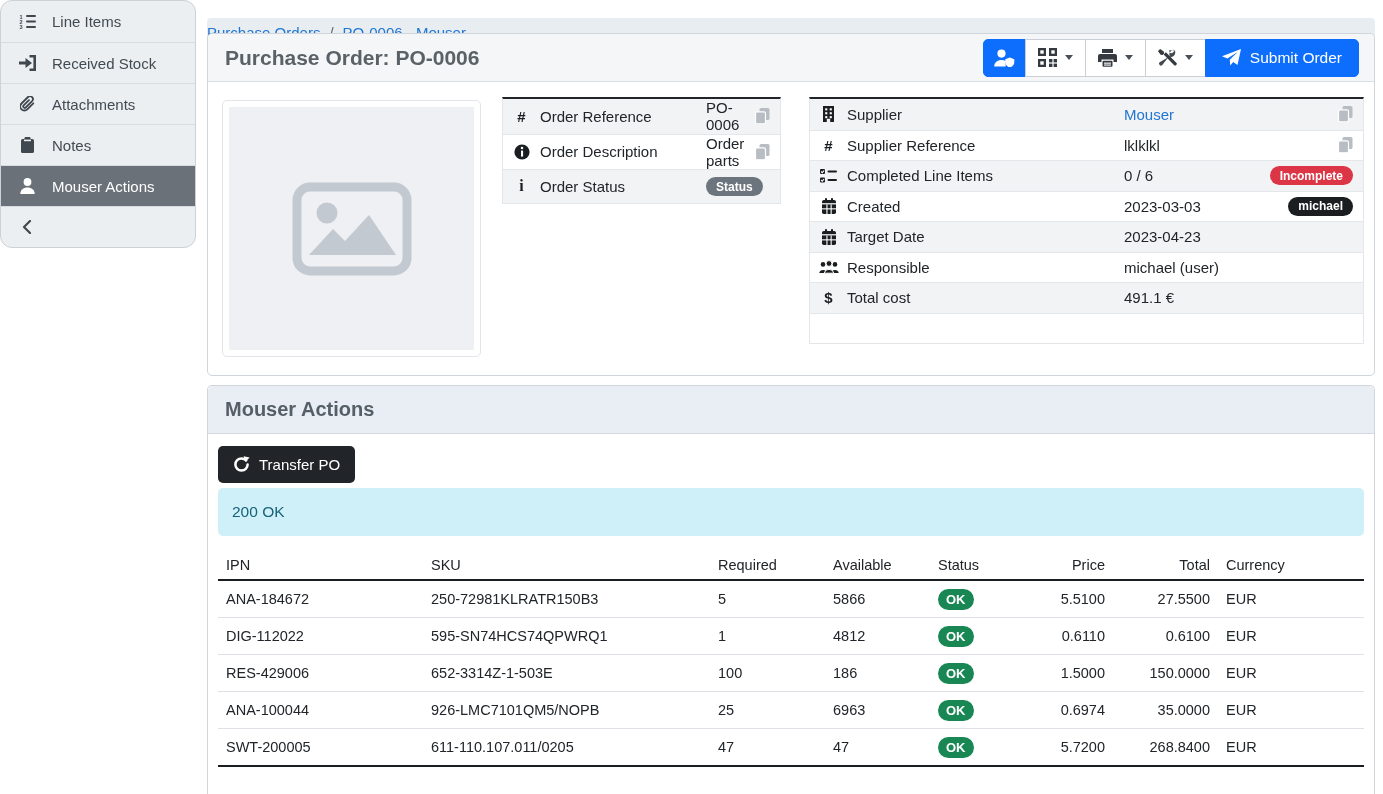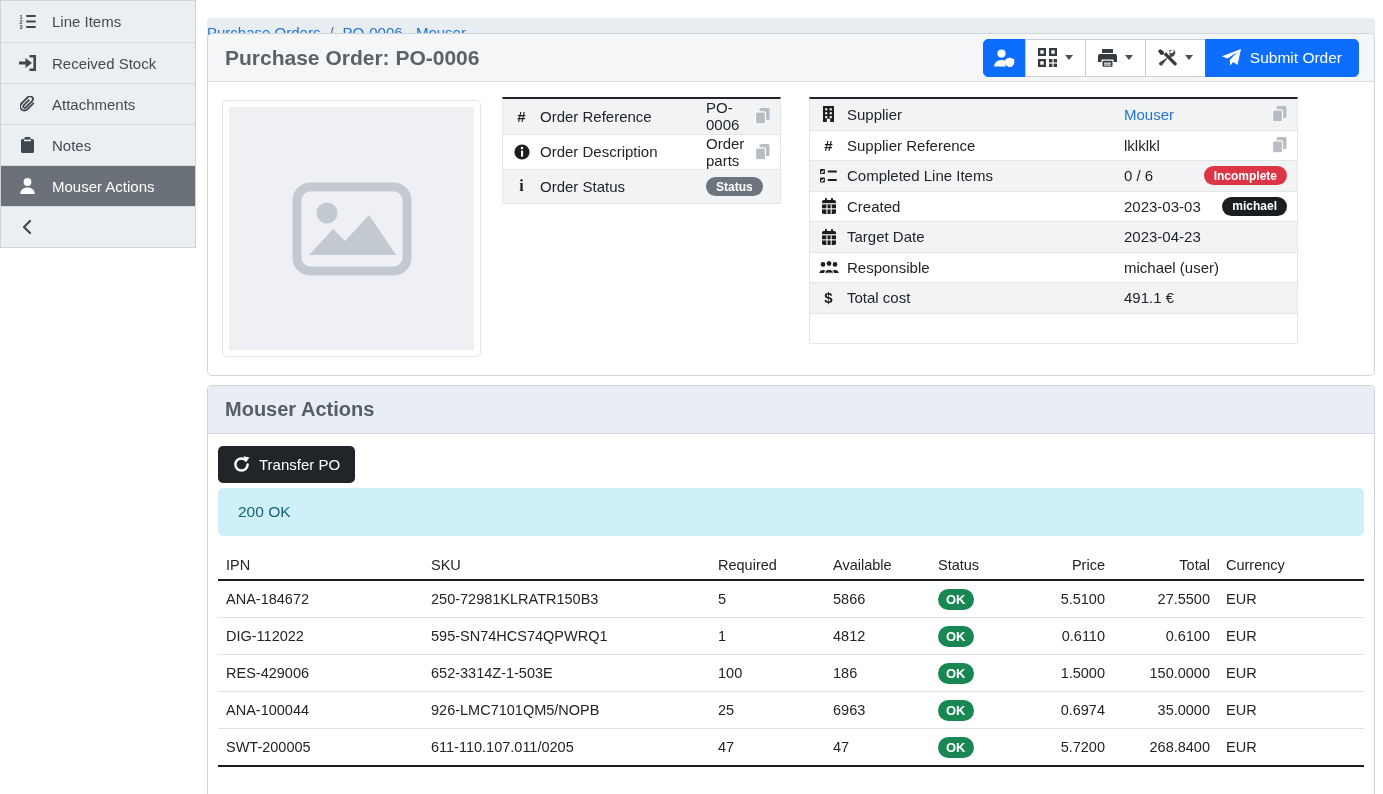--- a/index.html
+++ b/index.html
@@ -4,21 +4,21 @@
 <style>
   * { box-sizing: border-box; margin: 0; padding: 0; }
   html,body { width:1383px; height:794px; }
   body {
     font-family: "Liberation Sans", sans-serif;
     background:#fff; color:#212529; overflow:hidden; position:relative;
   }
   
   .sidebar {
     position:absolute; left:0; top:0; width:196px; height:248px;
-    background:#ebeff2; border:1px solid #ccd2d8; border-radius:0;
+    background:#ebeff2; border:1px solid #ccd2d8; border-radius:12px;
     display:flex; flex-direction:column; overflow:hidden;
   }
   .side-item {
     height:41px; display:flex; align-items:center; padding-left:14px;
     color:#424a52; font-size:15px; cursor:pointer; flex:0 0 41px;
   }
   .side-item + .side-item { border-top:1px solid #d8dcdf; }
   .side-item.active { background:#6a7178; color:#fff; }
   .side-icon { width:24px; display:flex; justify-content:center; margin-right:13px; flex:0 0 24px; }
   
@@ -62,21 +62,21 @@
     position:absolute; left:14px; top:18px; width:259px; height:257px;
     border:1px solid #e1e5e9; border-radius:5px; padding:6px; background:#fff;
   }
   .placeholder { width:100%; height:100%; background:#eef0f3; display:flex; align-items:center; justify-content:center; }
   
   .details {
     position:absolute; border:1px solid #e3e7ea; border-top:2px solid #212529;
     font-size:15px; background:#fff;
   }
   .d-left  { left:294px; top:15px; width:279px; }
-  .d-right { left:601px; top:15px; width:489px; }
+  .d-right { left:601px; top:15px; width:555px; }
   .drow { display:grid; align-items:center; padding:0 10px 0 0; }
   .d-left  .drow { grid-template-columns:37px 166px 1fr auto; min-height:34.5px; }
   .d-right .drow { grid-template-columns:37px 277px 1fr auto; min-height:30.5px; }
   .drow + .drow { border-top:1px solid #e3e7ea; }
   .drow:nth-child(odd) { background:#f2f3f4; }
   .drow-empty { height:24px; background:#fff !important; }
   .dicon { display:flex; justify-content:center; align-items:center; color:#1a1e21; }
   .glyph { font-weight:700; font-size:15px; color:#1a1e21; }
   .glyph-serif { font-family:"Liberation Serif", serif; font-size:16px; }
   .dtrail { justify-self:end; display:flex; align-items:center; }
@@ -91,21 +91,21 @@
   .badge-michael    { background:#1a1e21; }
   .badge-ok         { background:#198754; font-size:13px; padding:4px 8px; }
   
   .transfer-btn {
     background:#212529; color:#fff; border:none; border-radius:5px; height:37px;
     padding:0 15px; font-size:15px; display:inline-flex; align-items:center; gap:9px;
     cursor:pointer; margin-bottom:3px; font-family:inherit;
   }
   .alert-info {
     background:#cff0f8; color:#17637a; border-radius:5px; height:48px;
-    display:flex; align-items:center; padding:0 20px; font-size:15.5px; margin-top:2px;
+    display:flex; align-items:center; padding:0 14px; font-size:15.5px; margin-top:2px;
   }
   
   table.po-table { width:100%; border-collapse:collapse; margin-top:15px; font-size:14.5px; table-layout:fixed; }
   .po-table th {
     text-align:left; font-weight:500; padding:6px 8px;
     border-bottom:2px solid #1a1e21;
   }
   .po-table td { padding:7.5px 8px; border-bottom:1px solid #dee2e6; }
   .po-table tbody tr:last-child td { border-bottom:2px solid #1a1e21; }
   .po-table .num { text-align:right; }

